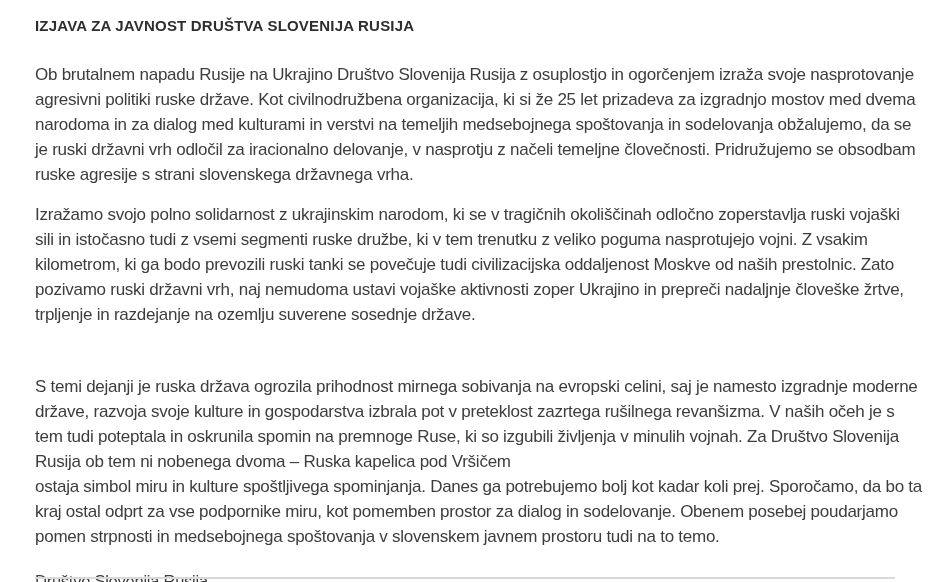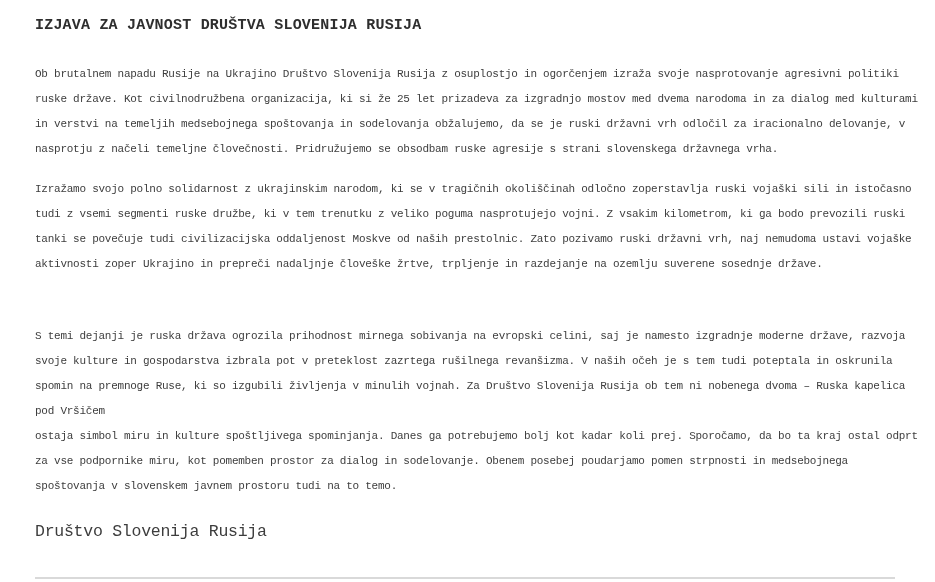--- a/index.html
+++ b/index.html
@@ -8,34 +8,34 @@
     background: #ffffff;
     width: 935px;
     height: 582px;
     overflow: hidden;
   }
   .page {
     box-sizing: border-box;
     width: 935px;
     height: 582px;
     padding: 17px 8px 16px 35px;
-    font-family: Liberation Mono, monospace;
+    font-family: Liberation Sans, sans-serif;
     color: #3d3d3d;
     position: relative;
   }
   .doc-title {
     font-size: 15px;
     font-weight: 700;
     letter-spacing: 0.2px;
     color: #2e2e2e;
     margin: 0 0 28px 0;
     text-transform: uppercase;
   }
   .para {
-    font-size: 11px;
+    font-size: 17px;
     letter-spacing: -0.25px;
     line-height: 25px;
     margin: 0 4px 15px 0;
     max-width: 893px;
   }
   .para.gap-large {
     margin-bottom: 47px;
   }
   .signature {
     font-size: 16.5px;

